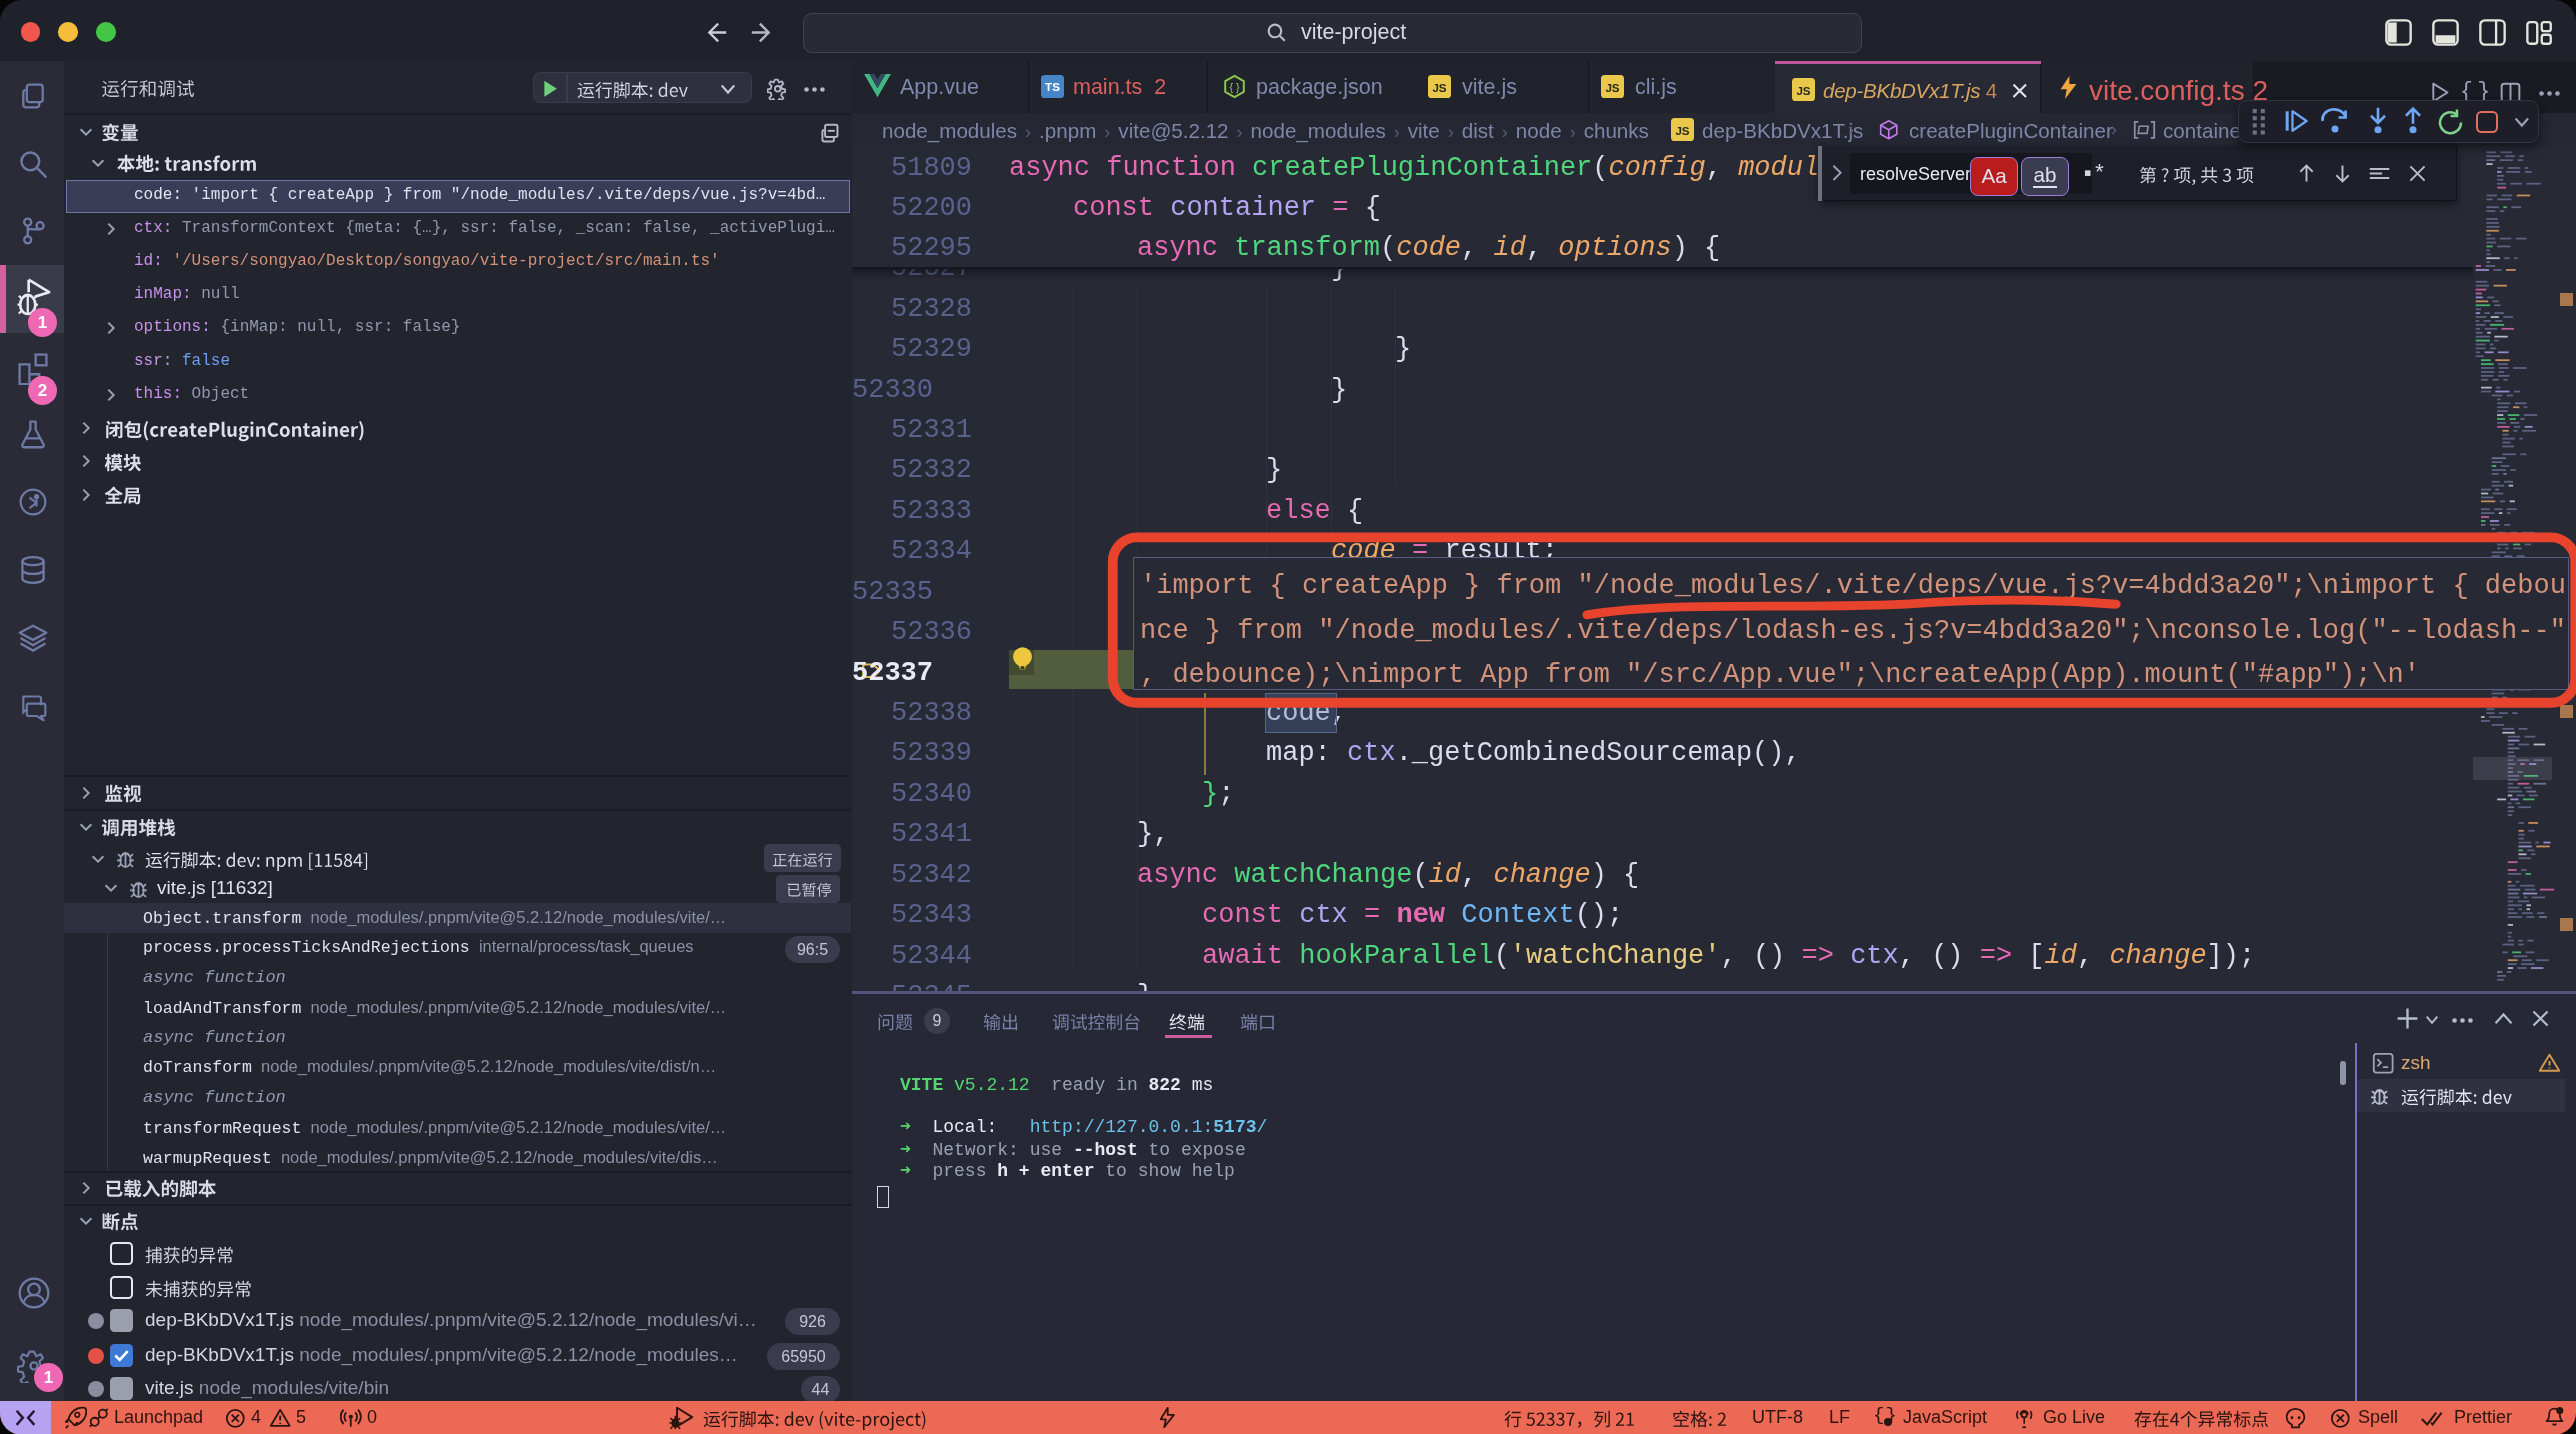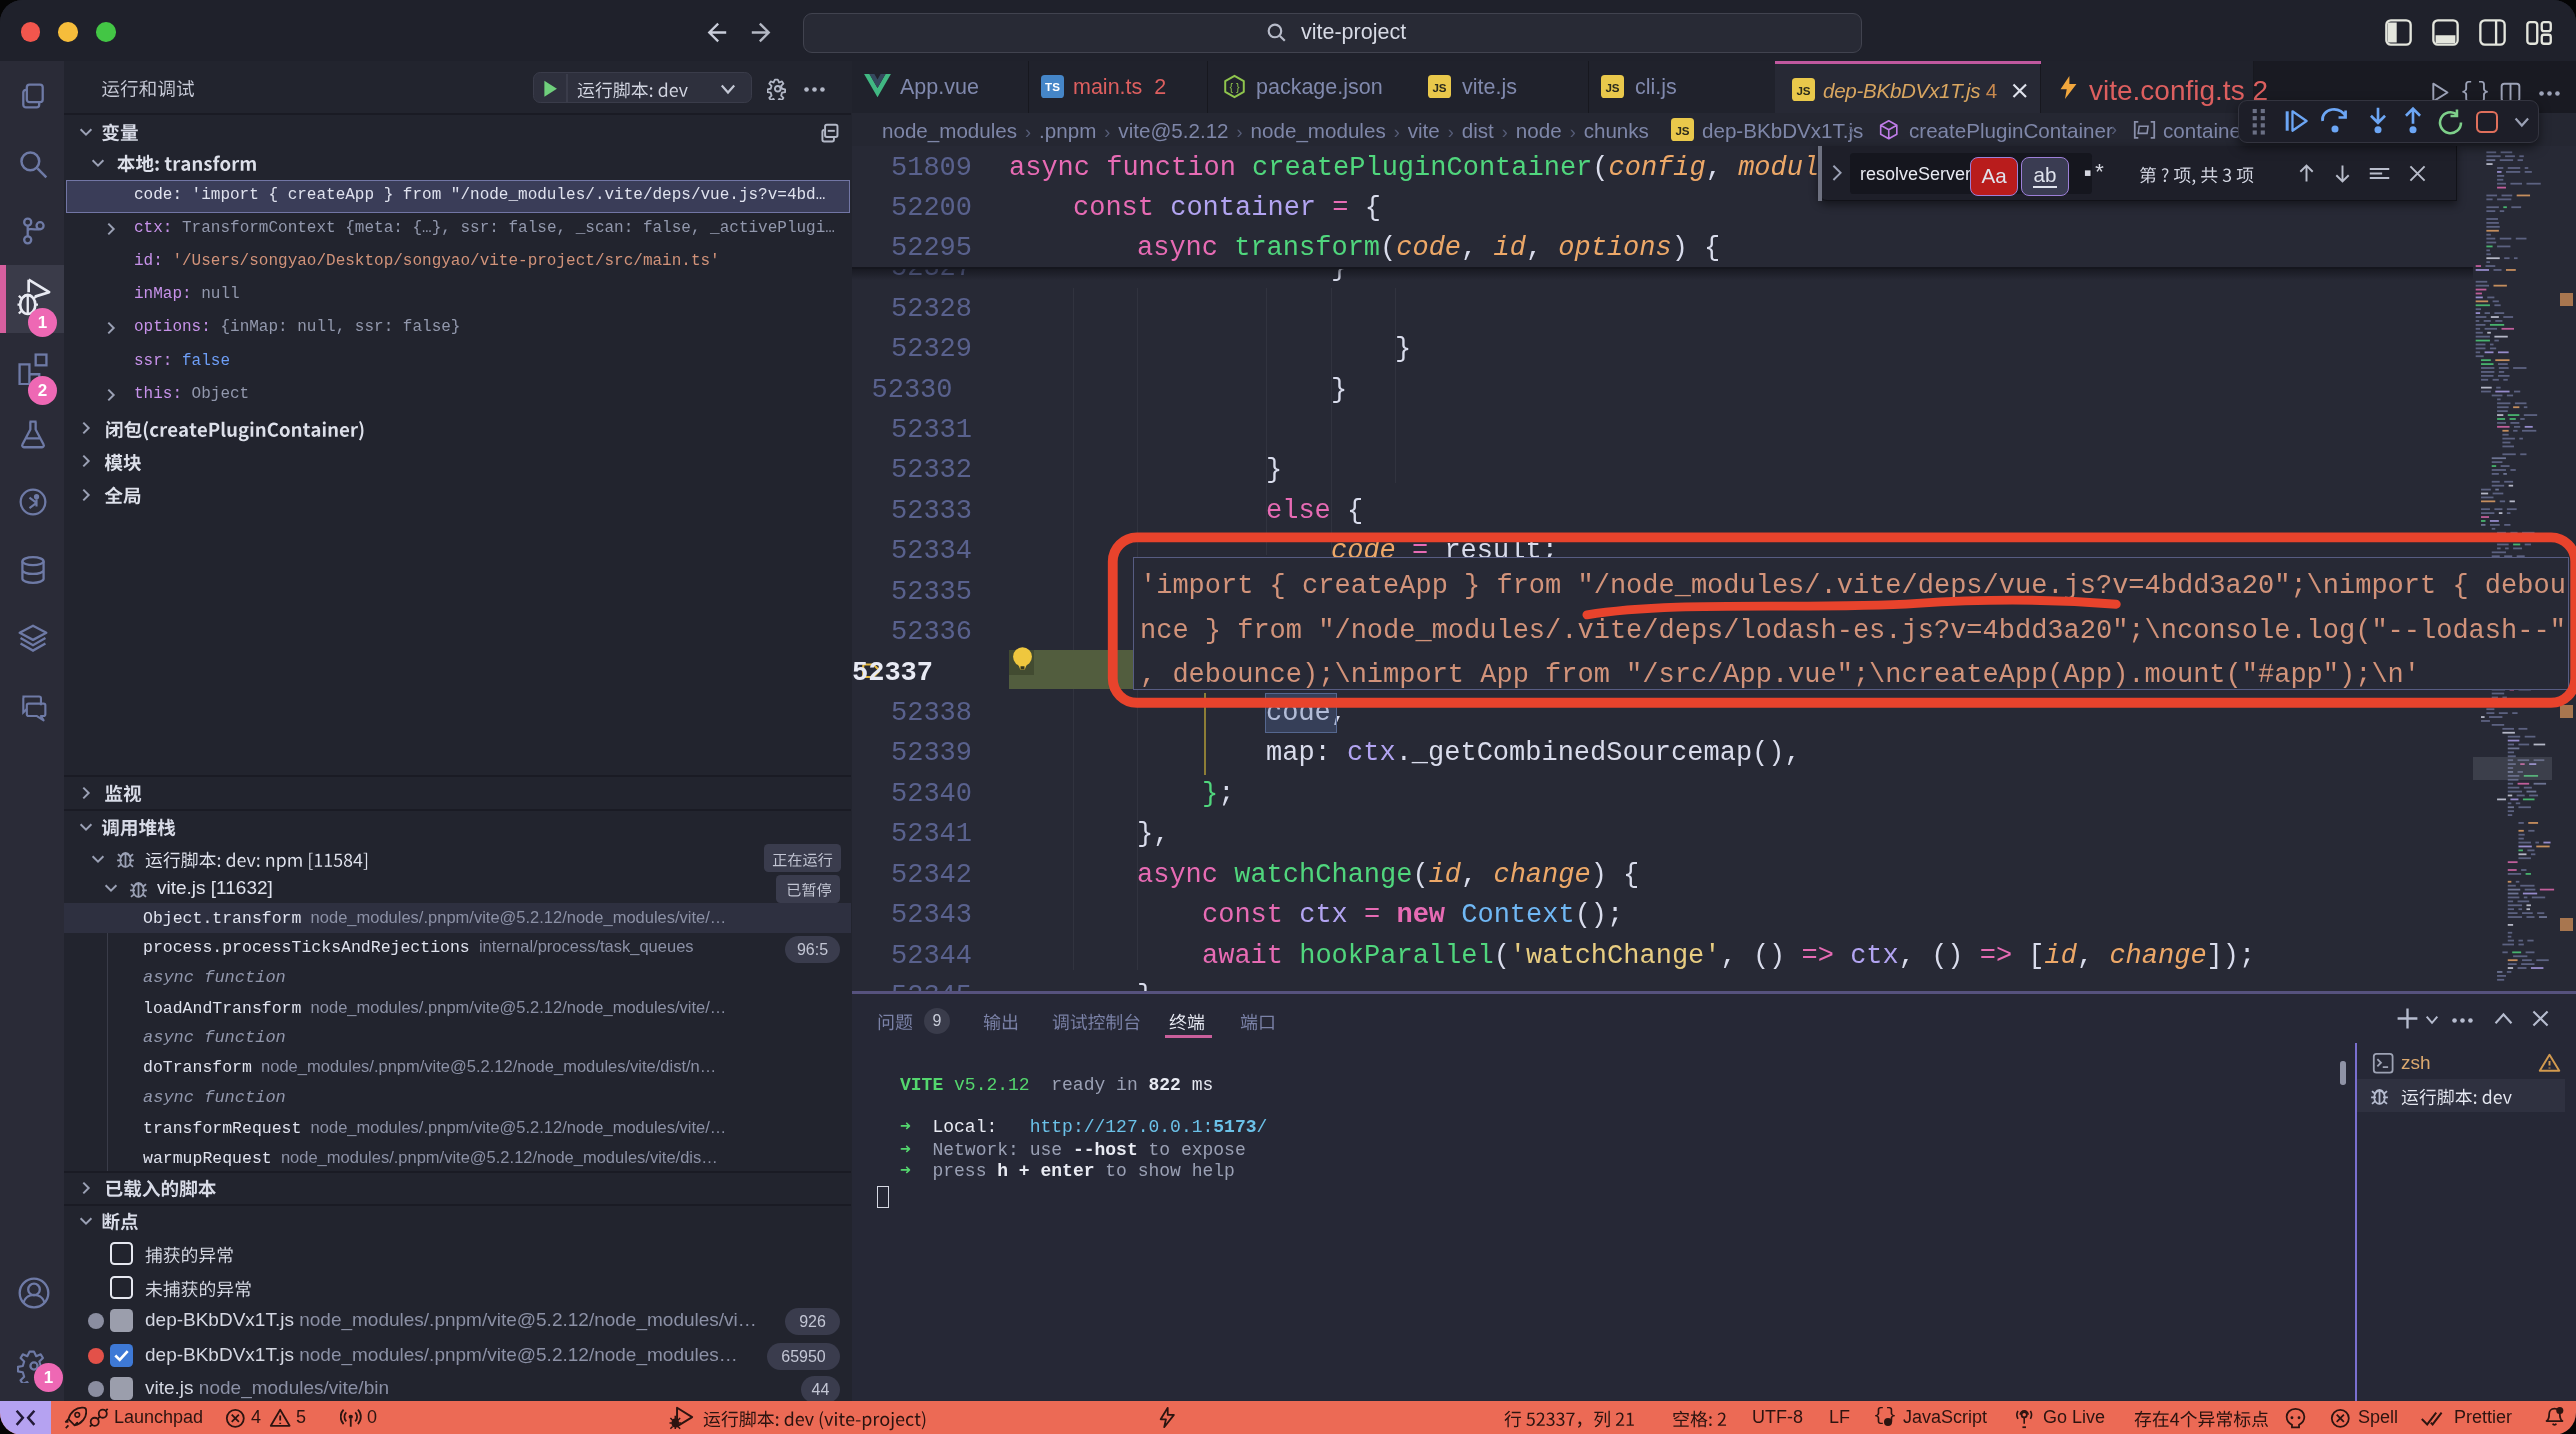--- a/index.html
+++ b/index.html
@@ -368,21 +368,21 @@
         <rect x="12.8" y="22.5" width="4.4" height="3.4" fill="#33361f"></rect>
       </svg>
       <svg class="ico" style="left:9px;top:514px" width="21.5" height="21.5" viewBox="0 0 24 24">
         <path d="M4 5 h9 a2 2 0 0 1 1.4 .6 l5 5 a2 2 0 0 1 0 2.8 l-5 5 a2 2 0 0 1 -1.4 .6 h-9 a1.5 1.5 0 0 1 -1.5 -1.5 v-11 a1.5 1.5 0 0 1 1.5 -1.5 Z" stroke="#e5b93e" stroke-width="2.4" fill="none"></path>
       </svg>
       <div style="position:absolute;left:0px;top:102px;width:120px;text-align:right;font-size:27px;line-height:40px;font-family:'Liberation Mono', monospace;color:#59618d">52327</div>
       <pre style="position:absolute;left:479px;top:102px;font-size:27px;line-height:40px;color:#d9dcec"><span style="color:#d9dcec">}</span></pre>
       <div style="position:absolute;left:0px;top:143px;width:120px;text-align:right;font-size:27px;line-height:40px;font-family:'Liberation Mono', monospace;color:#59618d">52328</div>
       <div style="position:absolute;left:0px;top:183px;width:120px;text-align:right;font-size:27px;line-height:40px;font-family:'Liberation Mono', monospace;color:#59618d">52329</div>
       <pre style="position:absolute;left:543px;top:183px;font-size:27px;line-height:40px;color:#d9dcec"><span style="color:#d9dcec">}</span></pre>
-      <div style="position:absolute;left:0px;top:224px;width:120px;text-align:center;font-size:27px;line-height:40px;font-family:'Liberation Mono', monospace;color:#59618d">52330</div>
+      <div style="position:absolute;left:0px;top:224px;width:120px;text-align:left;font-size:27px;line-height:40px;font-family:'Liberation Mono', monospace;color:#59618d">52330</div>
       <pre style="position:absolute;left:479px;top:224px;font-size:27px;line-height:40px;color:#d9dcec"><span style="color:#d9dcec">}</span></pre>
       <div style="position:absolute;left:0px;top:264px;width:120px;text-align:right;font-size:27px;line-height:40px;font-family:'Liberation Mono', monospace;color:#59618d">52331</div>
       <div style="position:absolute;left:0px;top:304px;width:120px;text-align:right;font-size:27px;line-height:40px;font-family:'Liberation Mono', monospace;color:#59618d">52332</div>
       <pre style="position:absolute;left:414px;top:304px;font-size:27px;line-height:40px;color:#d9dcec"><span style="color:#d9dcec">}</span></pre>
       <div style="position:absolute;left:0px;top:345px;width:120px;text-align:right;font-size:27px;line-height:40px;font-family:'Liberation Mono', monospace;color:#59618d">52333</div>
       <pre style="position:absolute;left:414px;top:345px;font-size:27px;line-height:40px;color:#d9dcec"><span style="color:#e76bb4">else</span><span style="color:#d9dcec"> {</span></pre>
       <div style="position:absolute;left:0px;top:385px;width:120px;text-align:right;font-size:27px;line-height:40px;font-family:'Liberation Mono', monospace;color:#59618d">52334</div>
       <pre style="position:absolute;left:479px;top:385px;font-size:27px;line-height:40px;color:#d9dcec"><span style="color:#eda868;font-style:italic">code</span><span style="color:#d9dcec"> </span><span style="color:#e76bb4">=</span><span style="color:#d9dcec"> result;</span></pre>
       <div style="position:absolute;left:0px;top:547px;width:120px;text-align:right;font-size:27px;line-height:40px;font-family:'Liberation Mono', monospace;color:#59618d">52338</div>
       <pre style="position:absolute;left:414px;top:547px;font-size:27px;line-height:40px;color:#d9dcec"><span style="color:#d9dcec">code</span><span style="color:#d9dcec">,</span></pre>
@@ -393,21 +393,21 @@
       <div style="position:absolute;left:0px;top:668px;width:120px;text-align:right;font-size:27px;line-height:40px;font-family:'Liberation Mono', monospace;color:#59618d">52341</div>
       <pre style="position:absolute;left:285px;top:668px;font-size:27px;line-height:40px;color:#d9dcec"><span style="color:#d9dcec">},</span></pre>
       <div style="position:absolute;left:0px;top:709px;width:120px;text-align:right;font-size:27px;line-height:40px;font-family:'Liberation Mono', monospace;color:#59618d">52342</div>
       <pre style="position:absolute;left:285px;top:709px;font-size:27px;line-height:40px;color:#d9dcec"><span style="color:#e76bb4">async</span><span style="color:#d9dcec"> </span><span style="color:#50d67d">watchChange</span><span style="color:#d9dcec">(</span><span style="color:#eda868;font-style:italic">id</span><span style="color:#d9dcec">, </span><span style="color:#eda868;font-style:italic">change</span><span style="color:#d9dcec">) {</span></pre>
       <div style="position:absolute;left:0px;top:749px;width:120px;text-align:right;font-size:27px;line-height:40px;font-family:'Liberation Mono', monospace;color:#59618d">52343</div>
       <pre style="position:absolute;left:350px;top:749px;font-size:27px;line-height:40px;color:#d9dcec"><span style="color:#e76bb4">const</span><span style="color:#d9dcec"> </span><span style="color:#b2a4f1">ctx</span><span style="color:#d9dcec"> </span><span style="color:#e76bb4">=</span><span style="color:#d9dcec"> </span><span style="color:#e76bb4;font-weight:bold">new</span><span style="color:#d9dcec"> </span><span style="color:#70b8f5">Context</span><span style="color:#d9dcec">();</span></pre>
       <div style="position:absolute;left:0px;top:790px;width:120px;text-align:right;font-size:27px;line-height:40px;font-family:'Liberation Mono', monospace;color:#59618d">52344</div>
       <pre style="position:absolute;left:350px;top:790px;font-size:27px;line-height:40px;color:#d9dcec"><span style="color:#e76bb4">await</span><span style="color:#d9dcec"> </span><span style="color:#50d67d">hookParallel</span><span style="color:#d9dcec">(</span><span style="color:#e8cd81">'watchChange'</span><span style="color:#d9dcec">, () </span><span style="color:#e76bb4">=&gt;</span><span style="color:#d9dcec"> </span><span style="color:#b2a4f1">ctx</span><span style="color:#d9dcec">, () </span><span style="color:#e76bb4">=&gt;</span><span style="color:#d9dcec"> [</span><span style="color:#eda868;font-style:italic">id</span><span style="color:#d9dcec">, </span><span style="color:#eda868;font-style:italic">change</span><span style="color:#d9dcec">]);</span></pre>
       <div style="position:absolute;left:0px;top:830px;width:120px;text-align:right;font-size:27px;line-height:40px;font-family:'Liberation Mono', monospace;color:#59618d">52345</div>
       <pre style="position:absolute;left:285px;top:830px;font-size:27px;line-height:40px;color:#d9dcec"><span style="color:#d9dcec">}</span></pre>
-      <div style="position:absolute;left:0px;top:426px;width:120px;text-align:right;font-size:27px;line-height:40px;font-family:'Liberation Mono', monospace;color:#59618d">52335</div>
+      <div style="position:absolute;left:0px;top:426px;width:120px;text-align:left;font-size:27px;line-height:40px;font-family:'Liberation Mono', monospace;color:#59618d">52335</div>
       <div style="position:absolute;left:0px;top:466px;width:120px;text-align:right;font-size:27px;line-height:40px;font-family:'Liberation Mono', monospace;color:#59618d">52336</div>
       <div style="position:absolute;left:0px;top:507px;width:120px;font-size:27px;line-height:40px;font-family:'Liberation Mono', monospace;color:#e8eaf4;font-weight:bold">52337</div>
       <div style="position:absolute;left:413px;top:547px;width:72px;height:40px;background:rgba(90,115,170,0.30);border:0.9px solid #55678f"></div>
       <svg style="position:absolute;left:1621px;top:1.8px" width="82" height="842" viewBox="0 0 92 941">
         <rect x="15" y="2.0" width="11" height="2" fill="#6a7195" opacity="0.8"></rect>
         <rect x="31" y="2.0" width="13" height="2" fill="#6a7195" opacity="0.8"></rect>
         <rect x="15" y="6.4" width="16" height="2" fill="#6a7195" opacity="0.8"></rect>
         <rect x="36" y="6.4" width="11" height="2" fill="#6a7195" opacity="0.8"></rect>
         <rect x="52" y="6.4" width="5" height="2" fill="#6a7195" opacity="0.8"></rect>
         <rect x="15" y="10.8" width="10" height="2" fill="#7f87ab" opacity="0.8"></rect>

